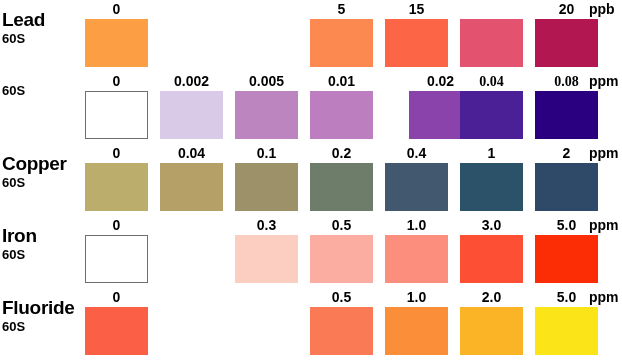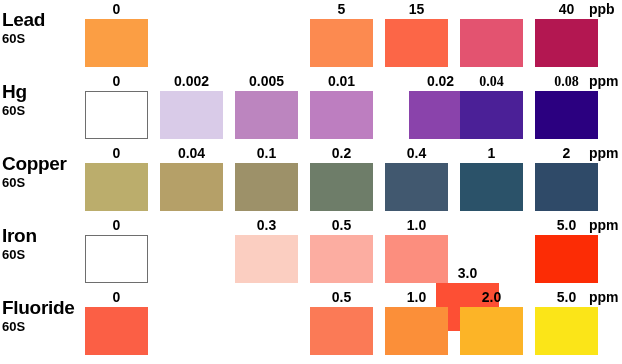--- a/index.html
+++ b/index.html
@@ -119,28 +119,27 @@
         <div class="swatch" style="background: rgb(252, 138, 80);"></div>
       </div>
       <div class="cell" style="left: 385px;">
         <div class="cell-label">15</div>
         <div class="swatch" style="background: rgb(252, 102, 71);"></div>
       </div>
       <div class="cell" style="left: 460px;">
         <div class="swatch" style="background: rgb(227, 83, 112);"></div>
       </div>
       <div class="cell" style="left: 535px;">
-        <div class="cell-label">40</div>
+        <div class="cell-label">20</div>
         <div class="swatch" style="background: rgb(179, 23, 81);"></div>
       </div>
       <div class="unit">ppb</div>
     </div>
     <div class="row" style="top: 74px;">
       <div class="row-label">
-        <div class="analyte-name">Hg</div>
         <div class="analyte-sub">60S</div>
       </div>
       <div class="cell" style="left: 85px;">
         <div class="cell-label">0</div>
         <div class="swatch blank"></div>
       </div>
       <div class="cell" style="left: 160px;">
         <div class="cell-label">0.002</div>
         <div class="swatch" style="background: rgb(217, 203, 232);"></div>
       </div>
@@ -218,21 +217,21 @@
         <div class="swatch" style="background: rgb(251, 206, 193);"></div>
       </div>
       <div class="cell" style="left: 310px;">
         <div class="cell-label">0.5</div>
         <div class="swatch" style="background: rgb(252, 173, 161);"></div>
       </div>
       <div class="cell" style="left: 385px;">
         <div class="cell-label">1.0</div>
         <div class="swatch" style="background: rgb(252, 142, 126);"></div>
       </div>
-      <div class="cell" style="left: 436px; margin-top: 48px;">
+      <div class="cell" style="left: 460px;">
         <div class="cell-label">3.0</div>
         <div class="swatch" style="background: rgb(253, 79, 52);"></div>
       </div>
       <div class="cell" style="left: 535px;">
         <div class="cell-label">5.0</div>
         <div class="swatch" style="background: rgb(252, 44, 5);"></div>
       </div>
       <div class="unit">ppm</div>
     </div>
     <div class="row" style="top: 290px;">

